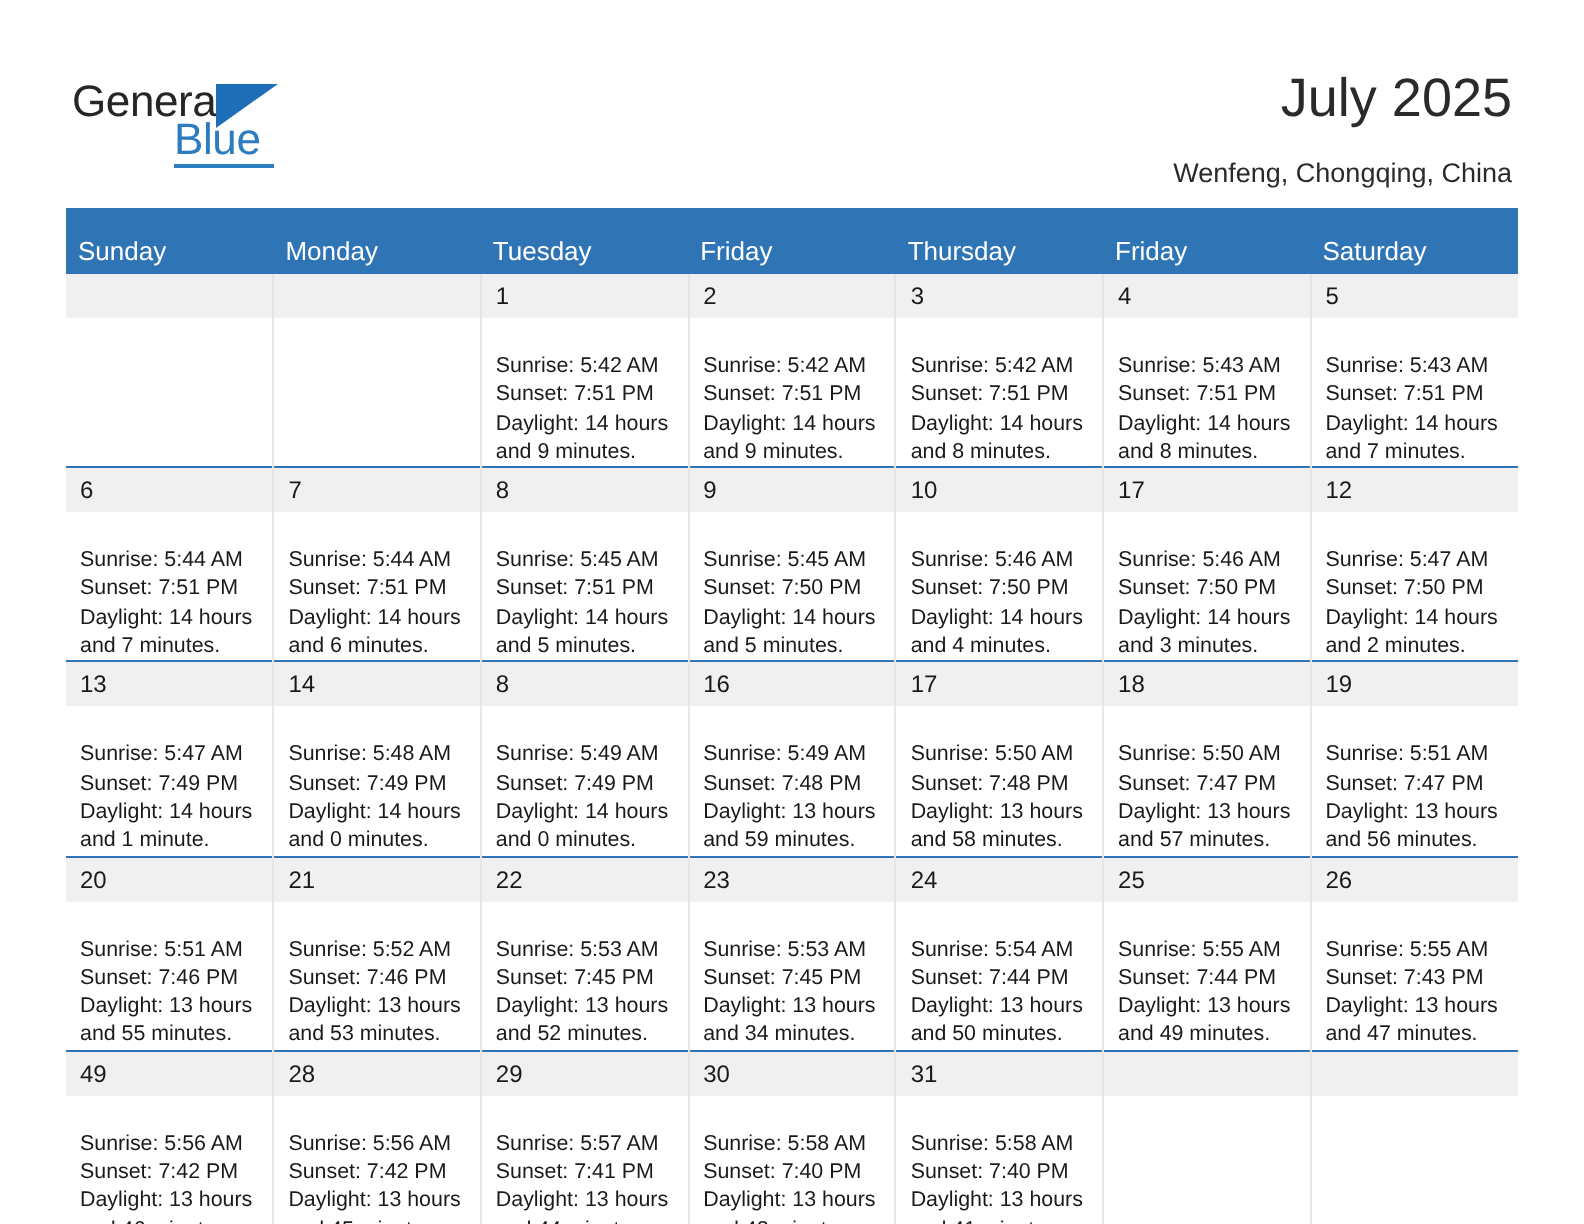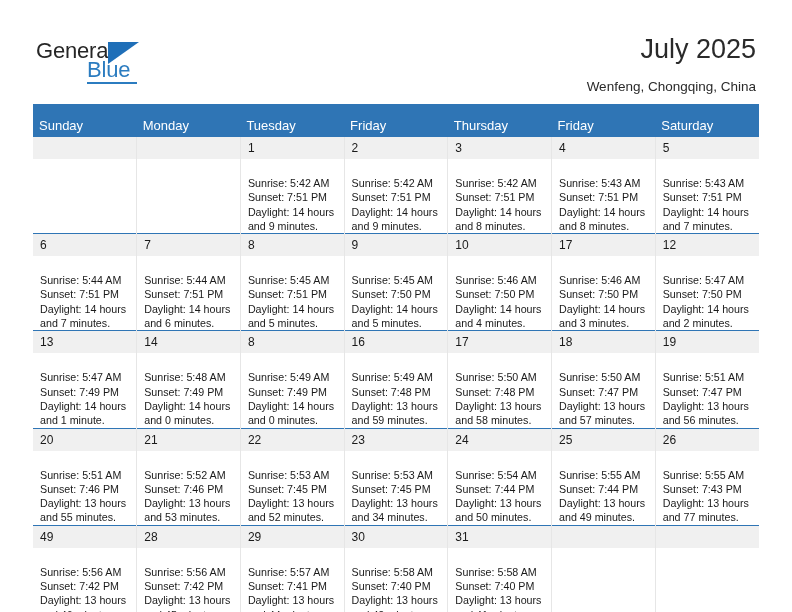--- a/index.html
+++ b/index.html
@@ -413,21 +413,21 @@
               <div>Daylight: 13 hours</div>
               <div>and 49 minutes.</div>
             </div>
           </td>
           <td class="">
             <div class="daynum">26</div>
             <div class="details">
               <div>Sunrise: 5:55 AM</div>
               <div>Sunset: 7:43 PM</div>
               <div>Daylight: 13 hours</div>
-              <div>and 77 minutes.</div>
+              <div>and 47 minutes.</div>
             </div>
           </td>
         </tr>
         <tr class="week-row">
           <td class="">
             <div class="daynum">49</div>
             <div class="details">
               <div>Sunrise: 5:56 AM</div>
               <div>Sunset: 7:42 PM</div>
               <div>Daylight: 13 hours</div>

